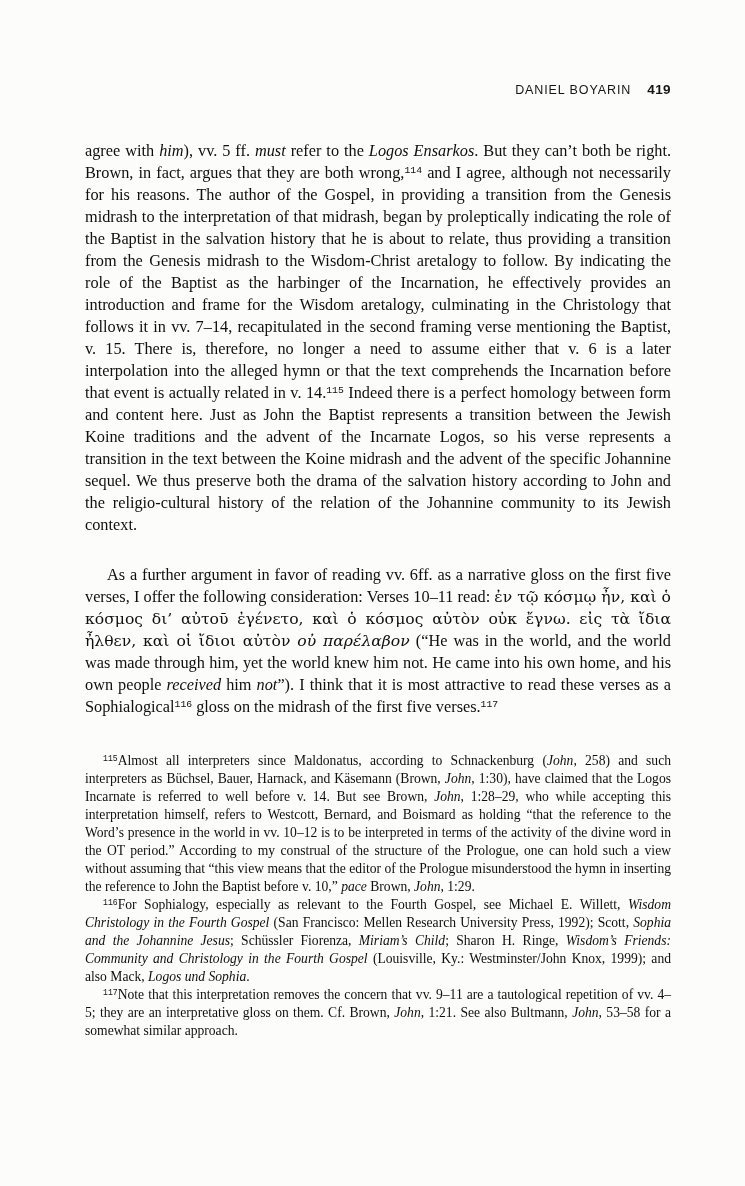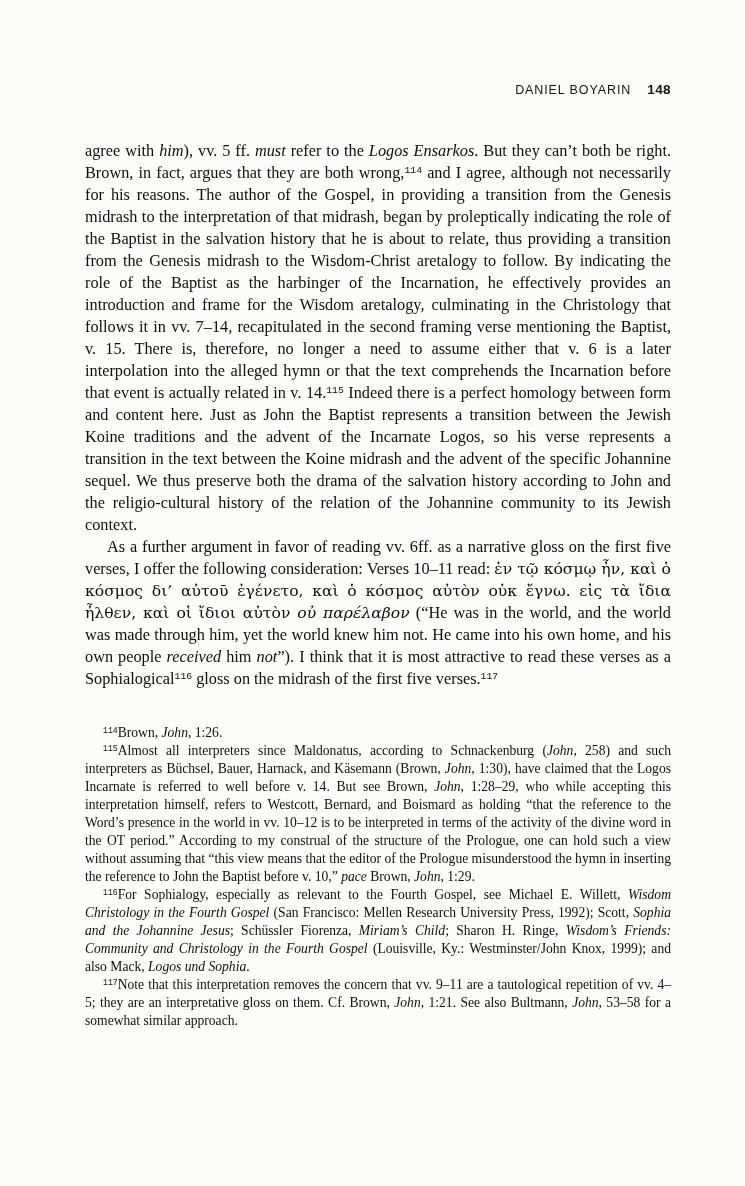--- a/index.html
+++ b/index.html
@@ -32,21 +32,21 @@
     font-size: 13.5px;
     letter-spacing: 0.4px;
   }
   .body-text { margin-top: 42px; }
   .para {
     margin: 0;
     font-size: 16.3px;
     line-height: 22px;
     text-align: justify;
   }
-  .para.indent { text-indent: 22px; }
+  .para.indent { text-indent: 22px; margin-top: 28px; }
   .it { font-style: italic; }
   sup {
     font-size: 60%;
     line-height: 0;
     vertical-align: baseline;
     position: relative;
     top: -0.5em;
     font-family: Liberation Mono, monospace;
   }
   .greek { font-family: "DejaVu Serif", serif; font-size: 15.6px; }
@@ -58,25 +58,24 @@
     text-align: justify;
     text-indent: 18px;
   }
 </style>
 </head>
 <body>
 
 <div class="page">
   <div class="running-head">
     <span class="author">DANIEL BOYARIN</span>
-    <span class="pagenum">148</span>
+    <span class="pagenum">419</span>
   </div>
   <div class="body-text" id="body-paragraphs">
       <p class="para"><span>agree with </span><span class="it">him</span><span>), vv. 5 ff. </span><span class="it">must</span><span> refer to the </span><span class="it">Logos Ensarkos</span><span>. But they can’t both be right. Brown, in fact, argues that they are both wrong,</span><sup>114</sup><span> and I agree, although not necessarily for his reasons. The author of the Gospel, in providing a transition from the Genesis midrash to the interpretation of that midrash, began by proleptically indicating the role of the Baptist in the salvation history that he is about to relate, thus providing a transition from the Genesis midrash to the Wisdom-Christ aretalogy to follow. By indicating the role of the Baptist as the harbinger of the Incarnation, he effectively provides an introduction and frame for the Wisdom aretalogy, culminating in the Christology that follows it in vv. 7–14, recapitulated in the second framing verse mentioning the Baptist, v. 15. There is, therefore, no longer a need to assume either that v. 6 is a later interpolation into the alleged hymn or that the text comprehends the Incarnation before that event is actually related in v. 14.</span><sup>115</sup><span> Indeed there is a perfect homology between form and content here. Just as John the Baptist represents a transition between the Jewish Koine traditions and the advent of the Incarnate Logos, so his verse represents a transition in the text between the Koine midrash and the advent of the specific Johannine sequel. We thus preserve both the drama of the salvation history according to John and the religio-cultural history of the relation of the Johannine community to its Jewish context.</span></p>
       <p class="para indent"><span>As a further argument in favor of reading vv. 6ff. as a narrative gloss on the first five verses, I offer the following consideration: Verses 10–11 read: </span><span class="greek">ἐν τῷ κόσμῳ ἦν, καὶ ὁ κόσμος δι’ αὐτοῦ ἐγένετο, καὶ ὁ κόσμος αὐτὸν οὐκ ἔγνω. εἰς τὰ ἴδια ἦλθεν, καὶ οἱ ἴδιοι αὐτὸν </span><span class="it greek">οὐ παρέλαβον</span><span> (“He was in the world, and the world was made through him, yet the world knew him not. He came into his own home, and his own people </span><span class="it">received</span><span> him </span><span class="it">not</span><span>”). I think that it is most attractive to read these verses as a Sophialogical</span><sup>116</sup><span> gloss on the midrash of the first five verses.</span><sup>117</sup></p>
     </div>
   <div class="footnotes" id="footnotes-list">
-      <p class="footnote"><sup>114</sup><span>Brown, </span><span class="it">John</span><span>, 1:26.</span></p>
       <p class="footnote"><sup>115</sup><span>Almost all interpreters since Maldonatus, according to Schnackenburg (</span><span class="it">John</span><span>, 258) and such interpreters as Büchsel, Bauer, Harnack, and Käsemann (Brown, </span><span class="it">John</span><span>, 1:30), have claimed that the Logos Incarnate is referred to well before v. 14. But see Brown, </span><span class="it">John</span><span>, 1:28–29, who while accepting this interpretation himself, refers to Westcott, Bernard, and Boismard as holding “that the reference to the Word’s presence in the world in vv. 10–12 is to be interpreted in terms of the activity of the divine word in the OT period.” According to my construal of the structure of the Prologue, one can hold such a view without assuming that “this view means that the editor of the Prologue misunderstood the hymn in inserting the reference to John the Baptist before v. 10,” </span><span class="it">pace</span><span> Brown, </span><span class="it">John</span><span>, 1:29.</span></p>
       <p class="footnote"><sup>116</sup><span>For Sophialogy, especially as relevant to the Fourth Gospel, see Michael E. Willett, </span><span class="it">Wisdom Christology in the Fourth Gospel</span><span> (San Francisco: Mellen Research University Press, 1992); Scott, </span><span class="it">Sophia and the Johannine Jesus</span><span>; Schüssler Fiorenza, </span><span class="it">Miriam’s Child</span><span>; Sharon H. Ringe, </span><span class="it">Wisdom’s Friends: Community and Christology in the Fourth Gospel</span><span> (Louisville, Ky.: Westminster/John Knox, 1999); and also Mack, </span><span class="it">Logos und Sophia</span><span>.</span></p>
       <p class="footnote"><sup>117</sup><span>Note that this interpretation removes the concern that vv. 9–11 are a tautological repetition of vv. 4–5; they are an interpretative gloss on them. Cf. Brown, </span><span class="it">John</span><span>, 1:21. See also Bultmann, </span><span class="it">John</span><span>, 53–58 for a somewhat similar approach.</span></p>
     </div>
 </div>
 
 </body></html>

